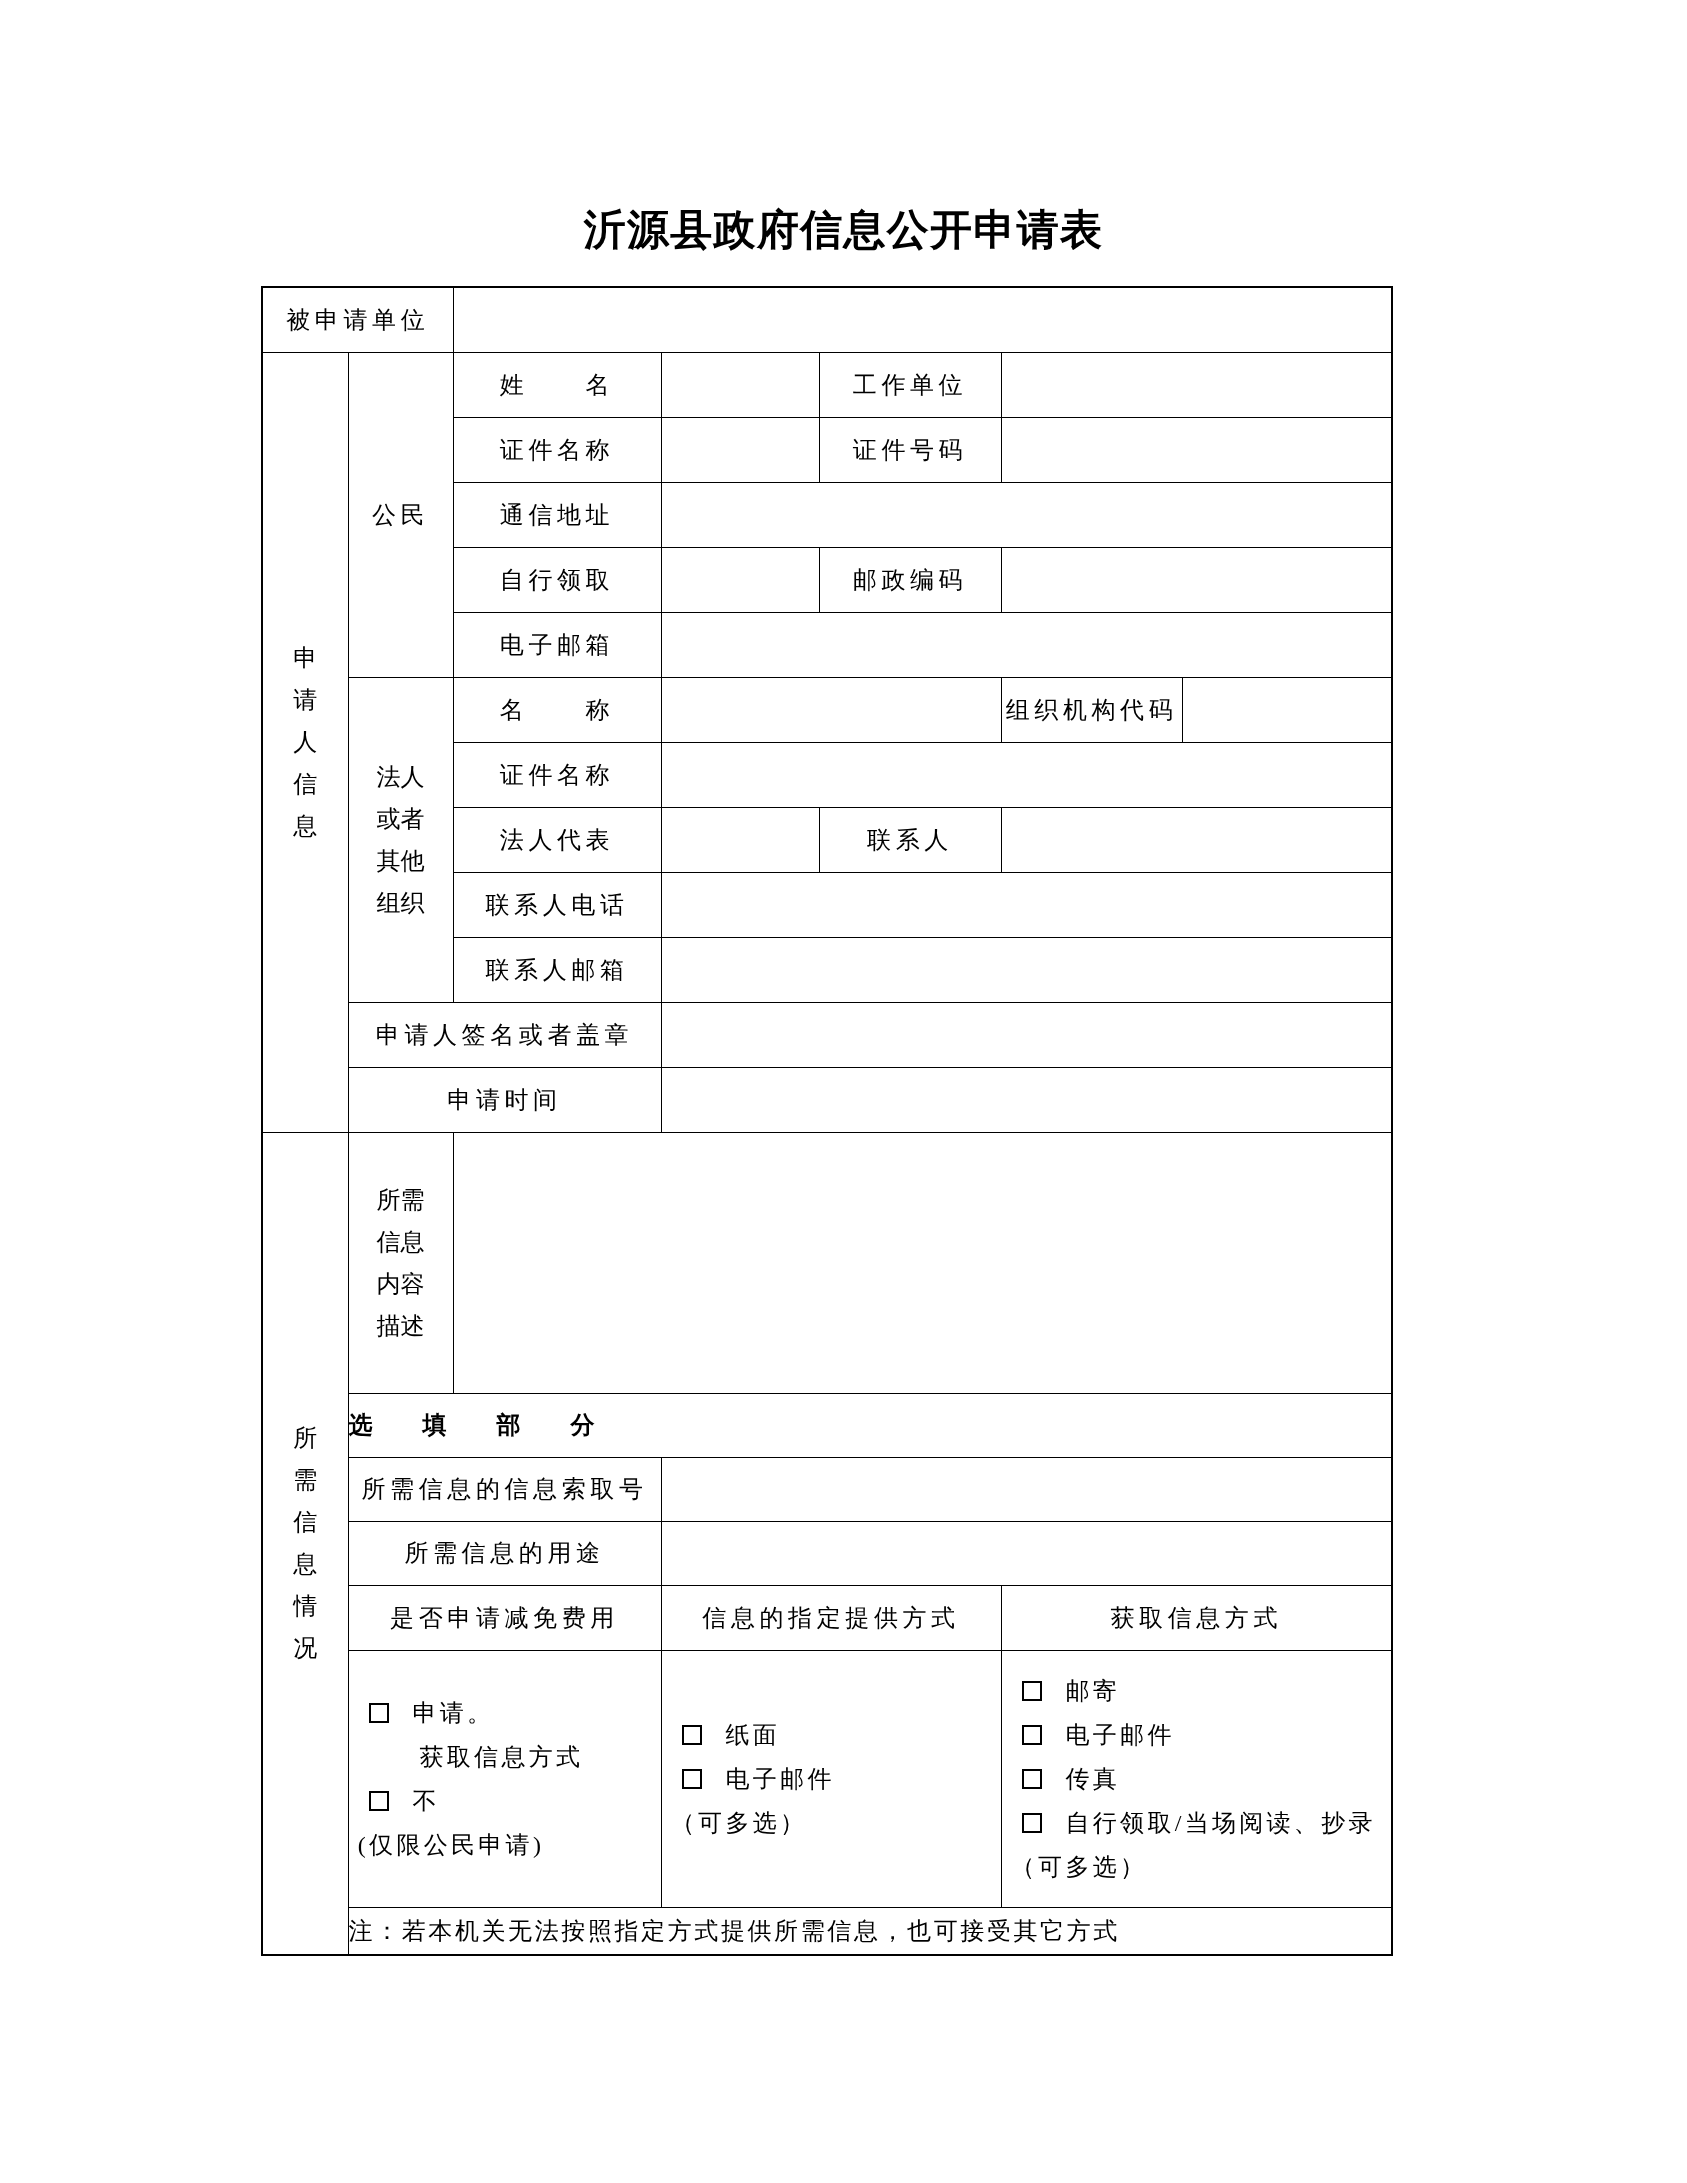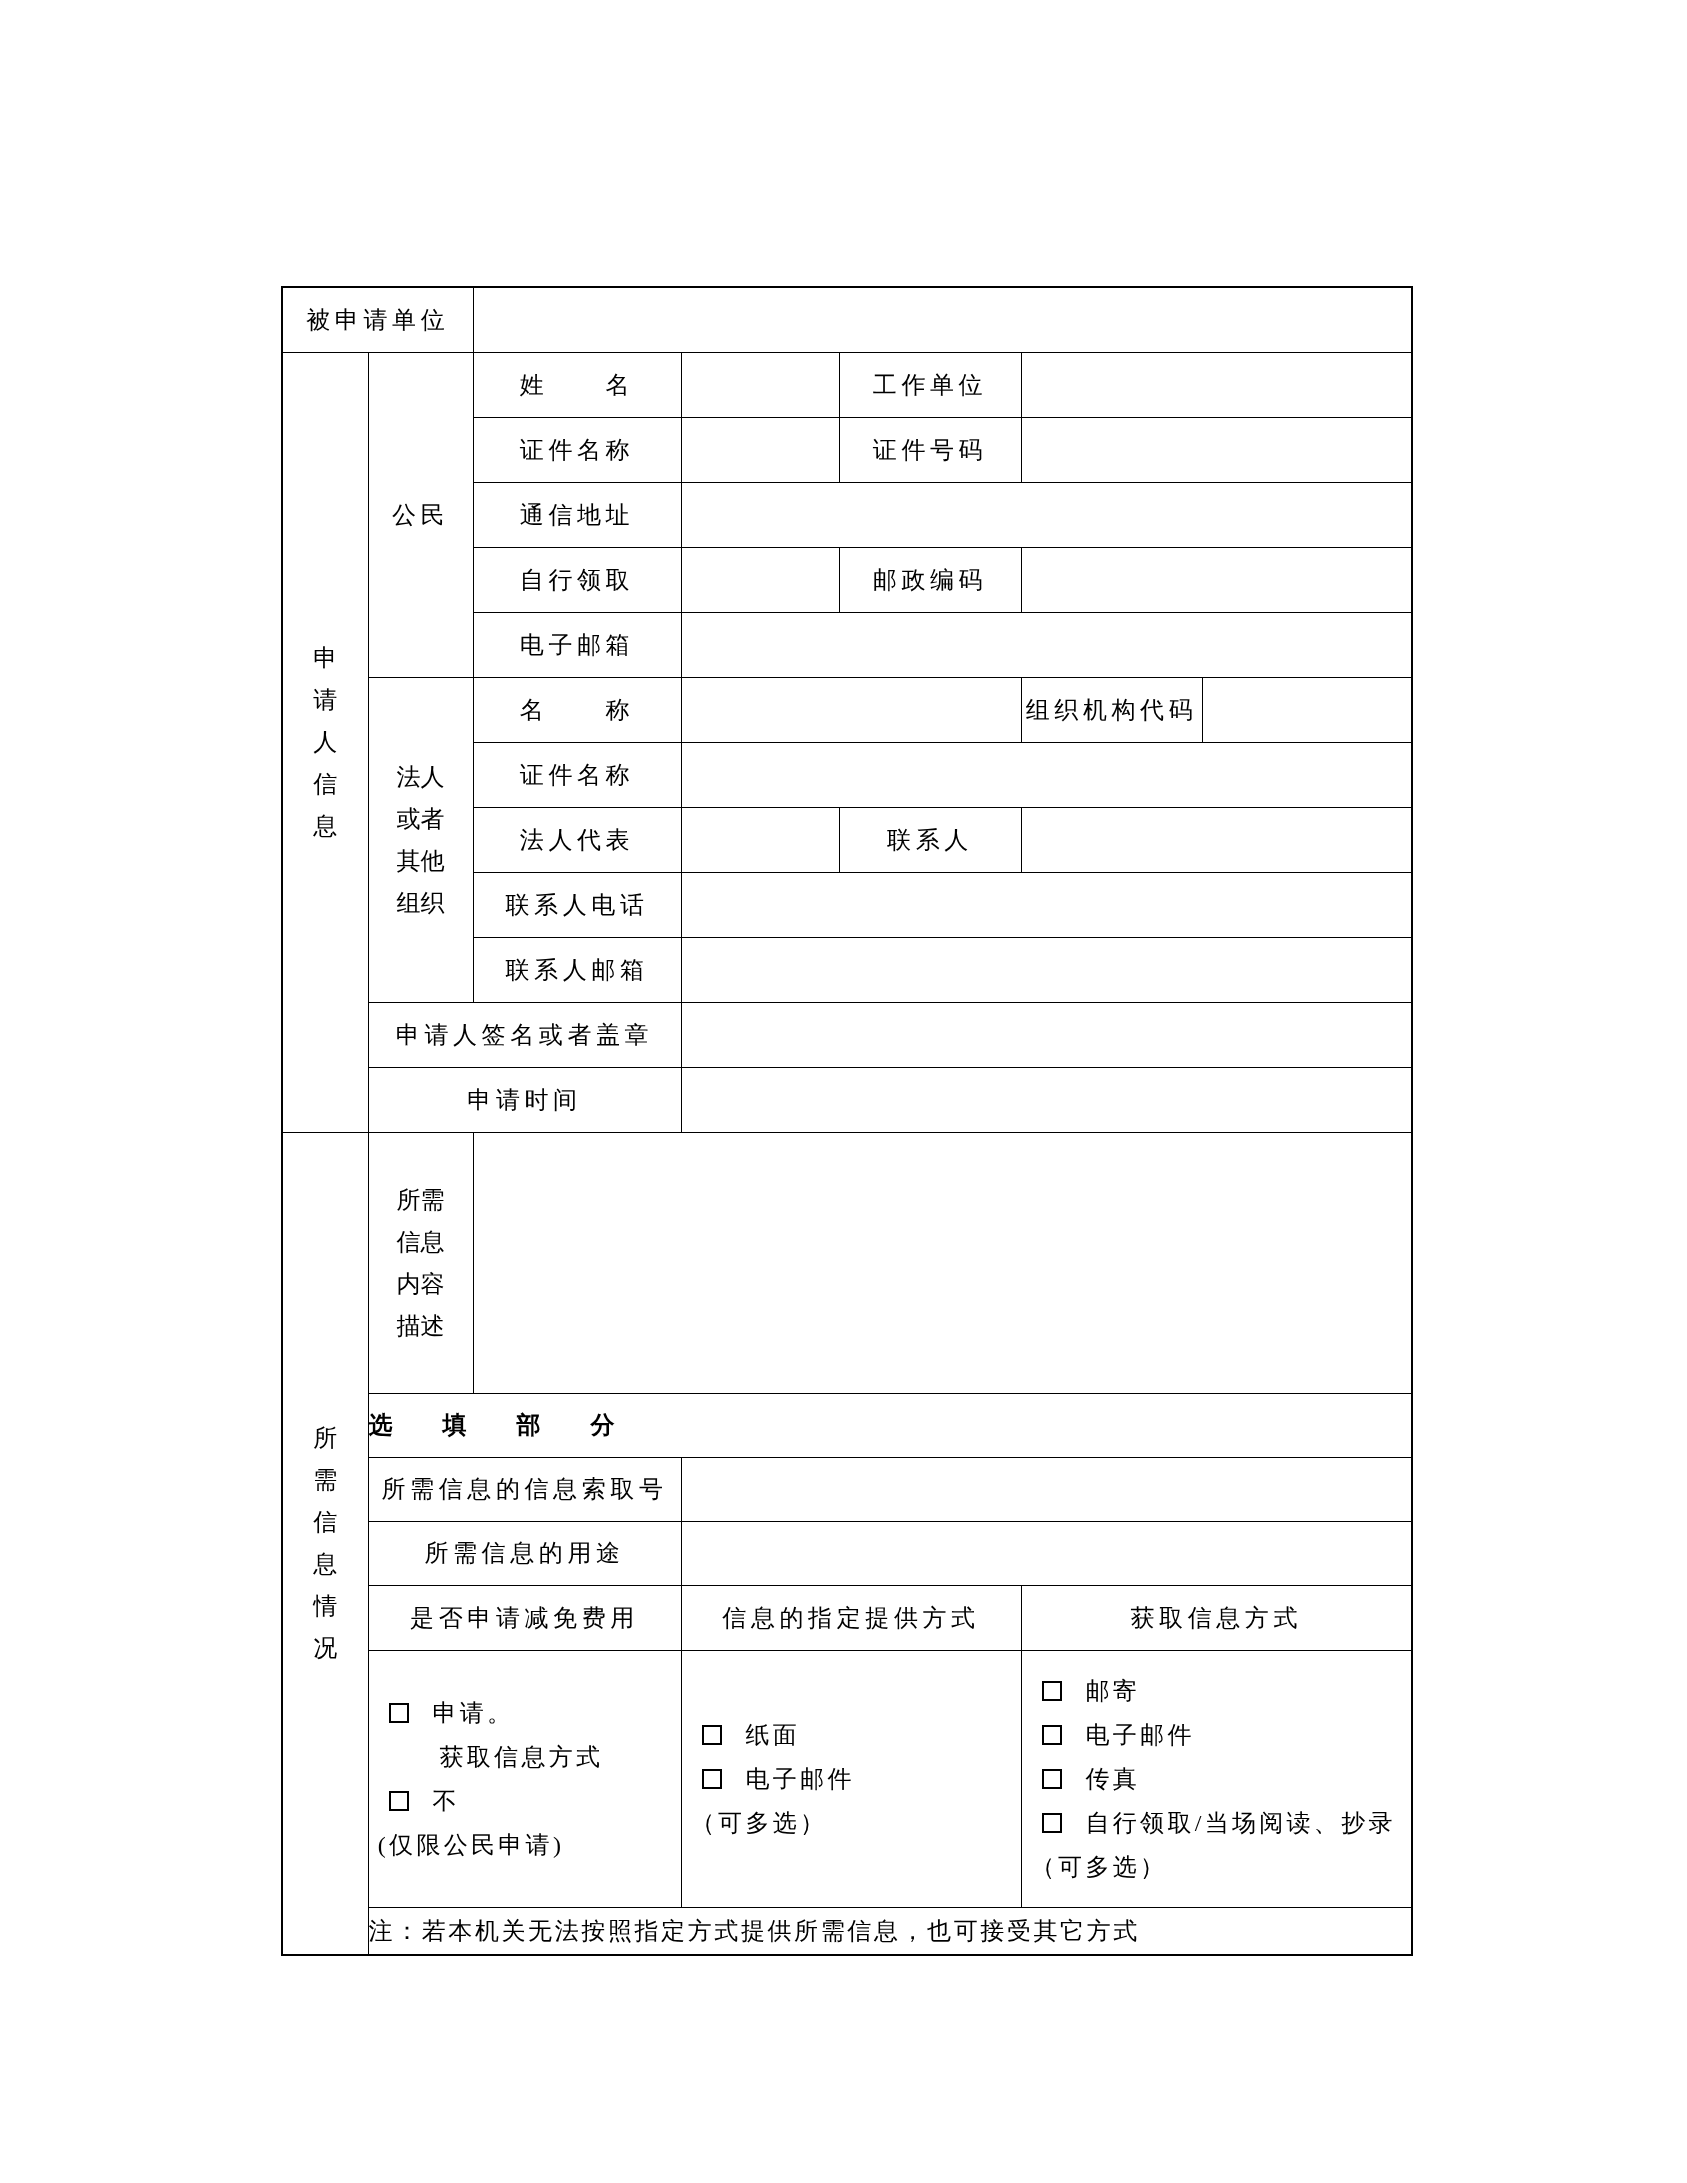--- a/index.html
+++ b/index.html
@@ -25,21 +25,21 @@
     width: 1687px;
     margin: 0;
     text-align: center;
     font-size: 42px;
     font-weight: bold;
     letter-spacing: 1.3px;
     line-height: 1.15;
   }
   table.form {
     position: absolute;
-    left: 281px;
+    left: 261px;
     top: 286px;
     width: 1129px;
     border-collapse: collapse;
     table-layout: fixed;
     border: 2px solid #000;
     font-size: 24px;
   }
   table.form td {
     border: 1.3px solid #000;
     padding: 0;
@@ -86,20 +86,21 @@
   td.footnote {
     text-align: left;
     letter-spacing: 2.6px;
   }
 </style>
 </head>
 <body>
 
 <div class="page">
 
+  <h1 class="title">沂源县政府信息公开申请表</h1>
 
   <table class="form">
     <colgroup>
       <col style="width:86px">
       <col style="width:105px">
       <col style="width:208px">
       <col style="width:158px">
       <col style="width:182px">
       <col style="width:181px">
       <col style="width:210px">

